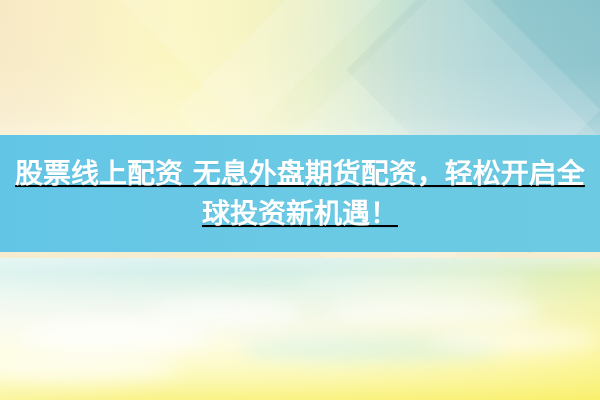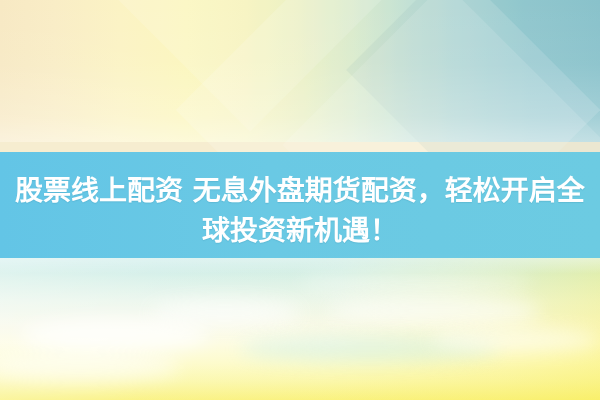--- a/index.html
+++ b/index.html
@@ -82,29 +82,30 @@
     left: 150px; top: -110px;
     width: 200px; height: 200px;
     background: rgba(255,255,255,0.14);
     transform: rotate(45deg);
   }
 
   
   .band-blue {
     position: absolute;
     left: 0;
-    top: 152px;
+    top: 135px;
     width: 600px;
     height: 117px;
     background: linear-gradient(90deg, #63c5e6 0%, #6ac9e4 45%, #6ccbe2 100%);
     display: flex;
     align-items: center;
     justify-content: center;
     box-sizing: border-box;
     padding: 0 6px;
+    text-decoration: underline;
   }
   .headline {
     margin: 0;
     width: 100%;
     text-align: center;
     color: #ffffff;
     font-family: "DejaVu Sans", "Liberation Sans", sans-serif;
     font-size: 28px;
     font-weight: bold;
     line-height: 40px;

